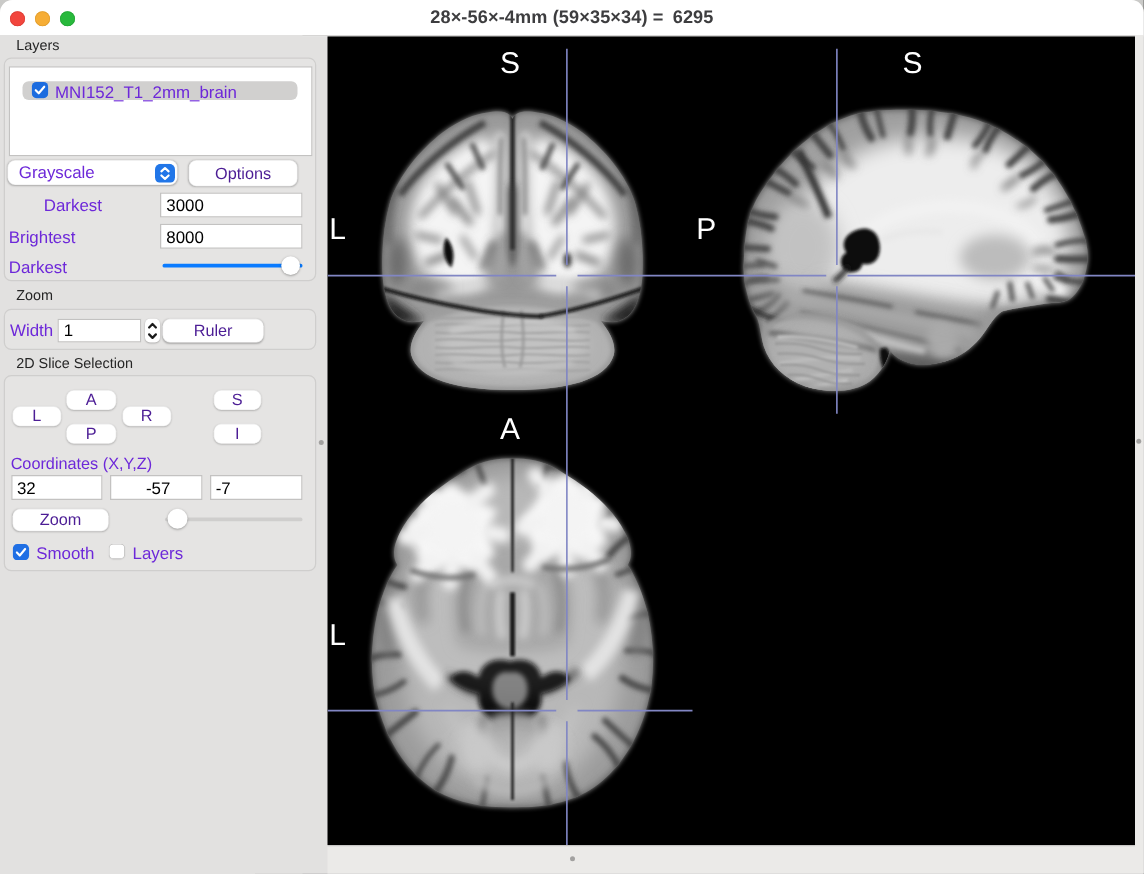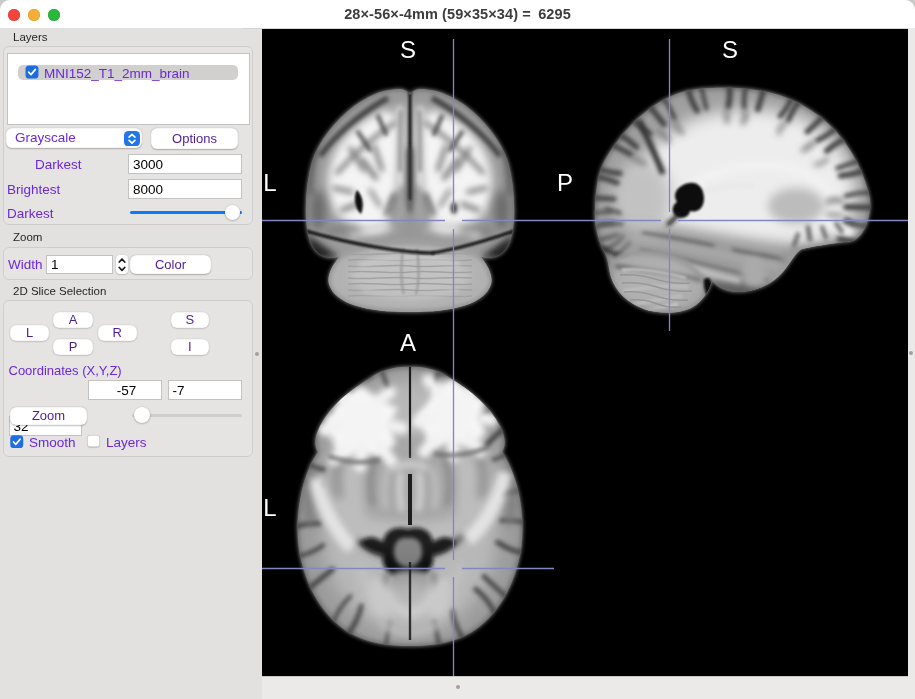--- a/index.html
+++ b/index.html
@@ -333,32 +333,32 @@
 
     <div class="seclab" style="left:13px;top:203px;">Zoom</div>
     <div class="gbox" style="top:219px;height:33px;"></div>
     <div class="lab13" style="left:8px;top:229px;">Width</div>
     <div class="fld" style="left:46px;top:226.5px;width:67px;height:19.5px;line-height:18px;">1</div>
     <div style="position:absolute;left:116px;top:226.5px;width:12px;height:19.5px;background:#fff;border-radius:4px;box-shadow:0 0.5px 1.5px rgba(0,0,0,0.3);"></div>
     <svg style="position:absolute;left:116px;top:226.5px;" width="12" height="19.5" viewBox="0 0 12 19.5">
         <path d="M3.3 7 L6 4.2 L8.7 7" stroke="#1a1a1a" stroke-width="1.8" fill="none" stroke-linecap="round" stroke-linejoin="round"></path>
         <path d="M3.3 12.5 L6 15.3 L8.7 12.5" stroke="#1a1a1a" stroke-width="1.8" fill="none" stroke-linecap="round" stroke-linejoin="round"></path>
       </svg>
-    <div class="btn" style="left:130px;top:226.5px;width:81px;height:19.5px;line-height:19.5px;">Color</div>
+    <div class="btn" style="left:130px;top:226.5px;width:81px;height:19.5px;line-height:19.5px;">Ruler</div>
 
     <div class="seclab" style="left:13px;top:257px;">2D Slice Selection</div>
     <div class="gbox" style="top:271.5px;height:157px;"></div>
     <div class="btn" style="left:53px;top:283.5px;width:40px;height:16px;line-height:16px;">A</div>
     <div class="btn" style="left:10px;top:297px;width:39px;height:16px;line-height:16px;">L</div>
     <div class="btn" style="left:53px;top:310.5px;width:40px;height:16px;line-height:16px;">P</div>
     <div class="btn" style="left:97.5px;top:297px;width:39.5px;height:16px;line-height:16px;">R</div>
     <div class="btn" style="left:170.5px;top:283.5px;width:38.5px;height:16px;line-height:16px;">S</div>
     <div class="btn" style="left:170.5px;top:310.5px;width:38.5px;height:16px;line-height:16px;">I</div>
     <div class="lab13" style="left:8.5px;top:335px;font-size:13px;">Coordinates (X,Y,Z)</div>
-    <div class="fld" style="left:8.5px;top:351.5px;width:73px;height:20px;line-height:19px;margin-top:36px;">32</div>
+    <div class="fld" style="left:8.5px;top:351.5px;width:73px;height:20px;line-height:19px;">32</div>
     <div class="fld" style="left:87.5px;top:351.5px;width:74px;height:20px;line-height:19px;text-align:center;">-57</div>
     <div class="fld" style="left:167.5px;top:351.5px;width:74.5px;height:20px;line-height:19px;">-7</div>
     <div class="btn" style="left:10px;top:378.5px;width:77px;height:18.5px;line-height:18.5px;">Zoom</div>
     <div style="position:absolute;left:132px;top:385.5px;width:110px;height:3px;background:#cfcecd;border-radius:2px;"></div>
     <div style="position:absolute;left:133.5px;top:378.5px;width:16.5px;height:16.5px;border-radius:50%;background:#fff;box-shadow:0 0.5px 2px rgba(0,0,0,0.35);"></div>
     <svg style="position:absolute;left:10px;top:406.5px;" width="13.5" height="13.5" viewBox="0 0 13.5 13.5">
         <rect x="0.25" y="0.25" width="13" height="13" rx="3.6" fill="#1f6fe4"></rect>
         <path d="M3.5 7 L5.8 9.4 L10.1 4.2" stroke="#fff" stroke-width="1.7" fill="none" stroke-linecap="round" stroke-linejoin="round"></path>
       </svg>
     <div class="lab13" style="left:29px;top:406.5px;">Smooth</div>

